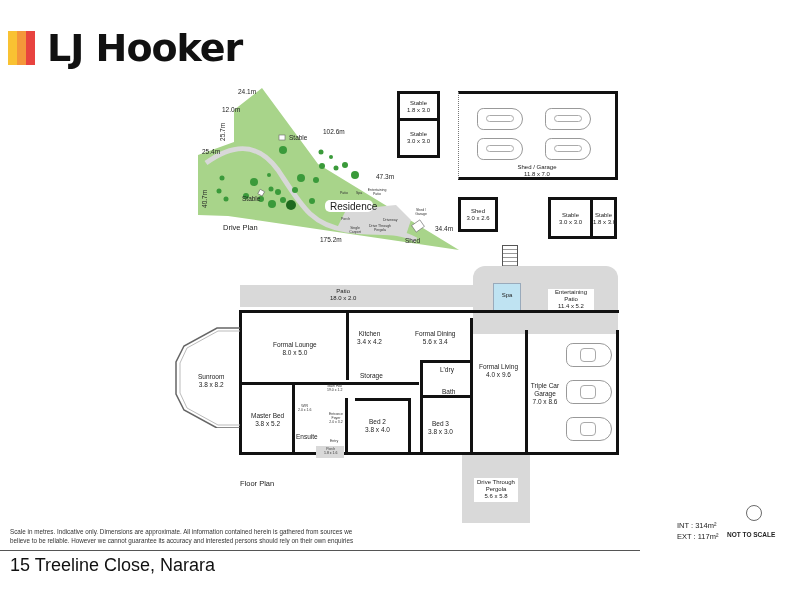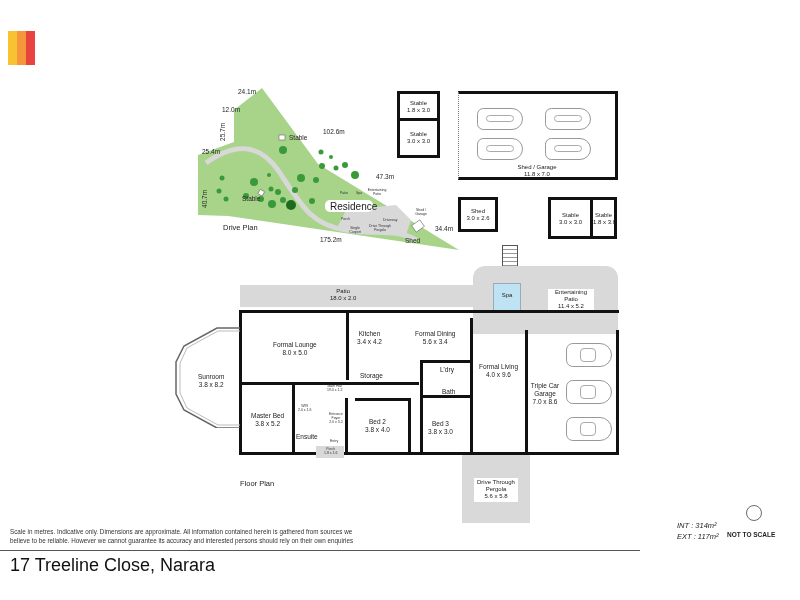--- a/index.html
+++ b/index.html
@@ -16,31 +16,32 @@
   .paved{position:absolute;background:#d9d9d9;}
   .wall{position:absolute;background:#111;}
   .thin{position:absolute;border:1px solid #555;box-sizing:border-box;background:#fff;}
   .car{position:absolute;border:1px solid #999;border-radius:8px 14px 14px 8px;box-sizing:border-box;background:#fff;}
   .car::after{content:"";position:absolute;left:30%;top:18%;width:35%;height:64%;border:1px solid #aaa;border-radius:4px;box-sizing:border-box;}
   .carv{position:absolute;border:1px solid #999;border-radius:14px 14px 8px 8px;box-sizing:border-box;background:#fff;}
   .carv::after{content:"";position:absolute;left:18%;top:30%;width:64%;height:35%;border:1px solid #aaa;border-radius:4px;box-sizing:border-box;}
   .disclaimer{left:10px;top:527px;font-size:6.3px;color:#333;line-height:9px;width:400px;}
   .rule{left:0;top:550px;width:640px;height:1px;background:#555;}
   .address{left:10px;top:555px;font-size:18px;color:#111;}
-  .areas{left:677px;top:520px;font-size:7.5px;line-height:11px;color:#222;font-style:italic;}
+  .areas{left:677px;top:520px;font-size:7.5px;line-height:11px;color:#222;}
   .nts{left:727px;top:531px;font-size:6.5px;font-weight:bold;color:#222;}
   .compass{left:745px;top:504px;width:18px;height:18px;}
 </style>
 </head>
 <body>
 
 <div class="abs logo">
   <span class="bar" style="background:#f9c232"></span>
   <span class="bar" style="background:#f4973a"></span>
   <span class="bar" style="background:#e8433f"></span>
+  <span class="logo-text">LJ Hooker</span>
 </div>
 
 <div class="abs" style="left:16px;top:0;width:800px;height:600px;pointer-events:none;padding-left:16px;">
   <svg width="800" height="600" style="position:absolute;left:0;top:0;">
     <polygon points="246,88 218,110 218,142 182,155 182,215 212,216 443,250 302,164" fill="#a8d48a"></polygon>
     <path d="M190,163 C215,145 240,140 262,170 C285,205 295,225 330,230 C360,235 380,228 400,240" stroke="#d8d8d8" stroke-width="5" fill="none"></path>
     <path d="M320,230 L330,210 L380,205 L395,220 L390,235 Z" fill="#d8d8d8"></path>
     <g fill="#3a9a3a">
       <circle cx="267" cy="150" r="4"></circle>
         <circle cx="305" cy="152" r="2.5"></circle>
@@ -187,13 +188,13 @@
 <div class="abs areas">
   <div>INT : 314m²</div>
   <div>EXT : 117m²</div>
 </div>
 <div class="abs nts">NOT TO SCALE</div>
 <svg class="abs compass" viewBox="0 0 18 18">
   <circle cx="9" cy="9" r="7.5" fill="none" stroke="#444" stroke-width="0.8"></circle>
   <polygon points="11,3 7,15 9,9" fill="#222"></polygon>
 </svg>
 <div class="abs rule"></div>
-<div class="abs address">17 Treeline Close, Narara</div>
+<div class="abs address">15 Treeline Close, Narara</div>
 
 </body></html>

